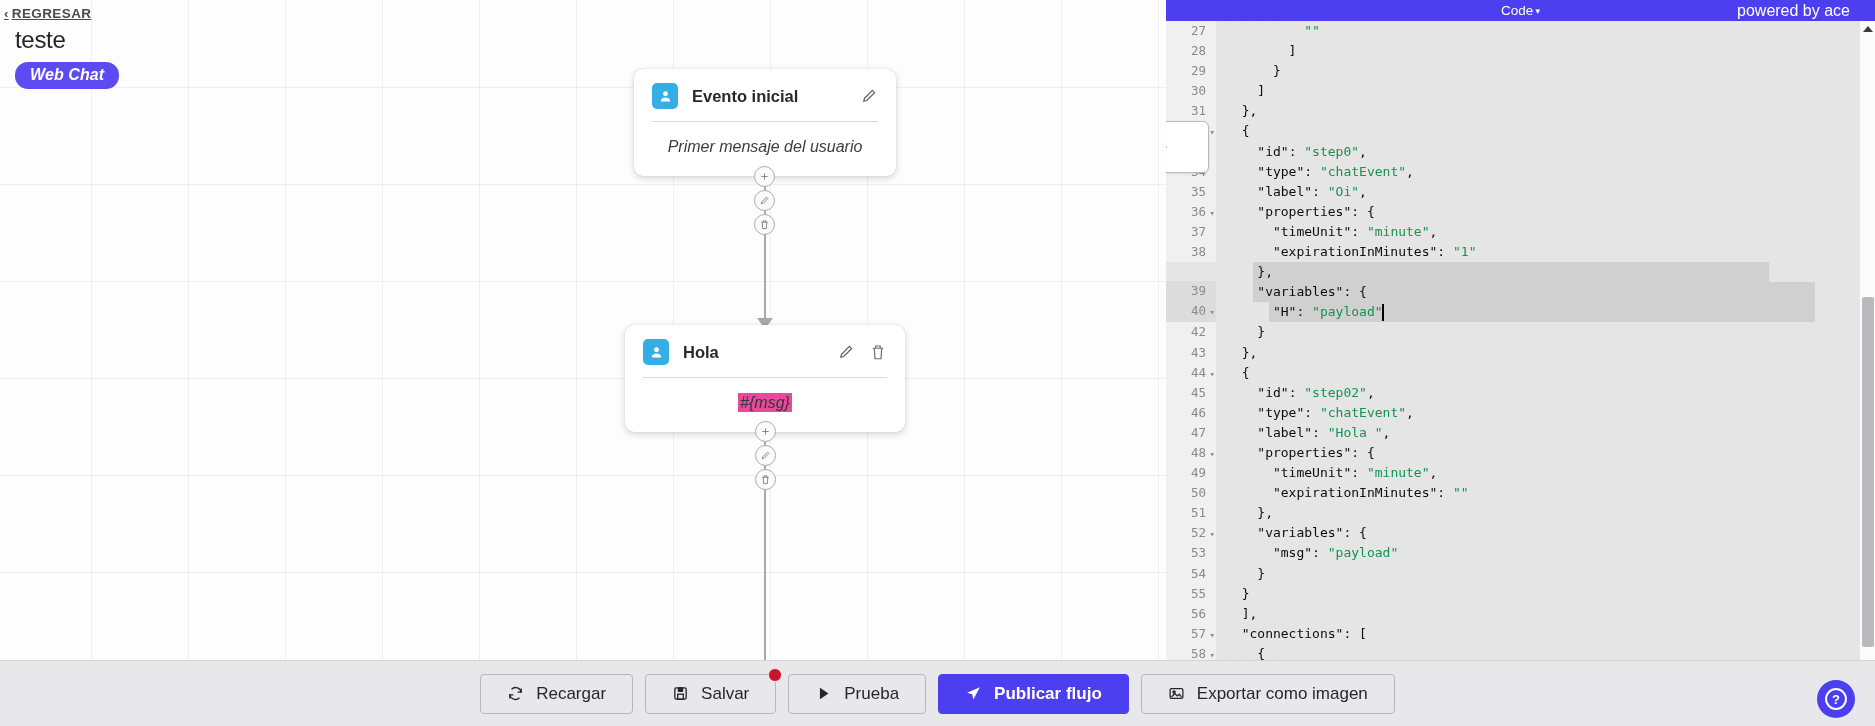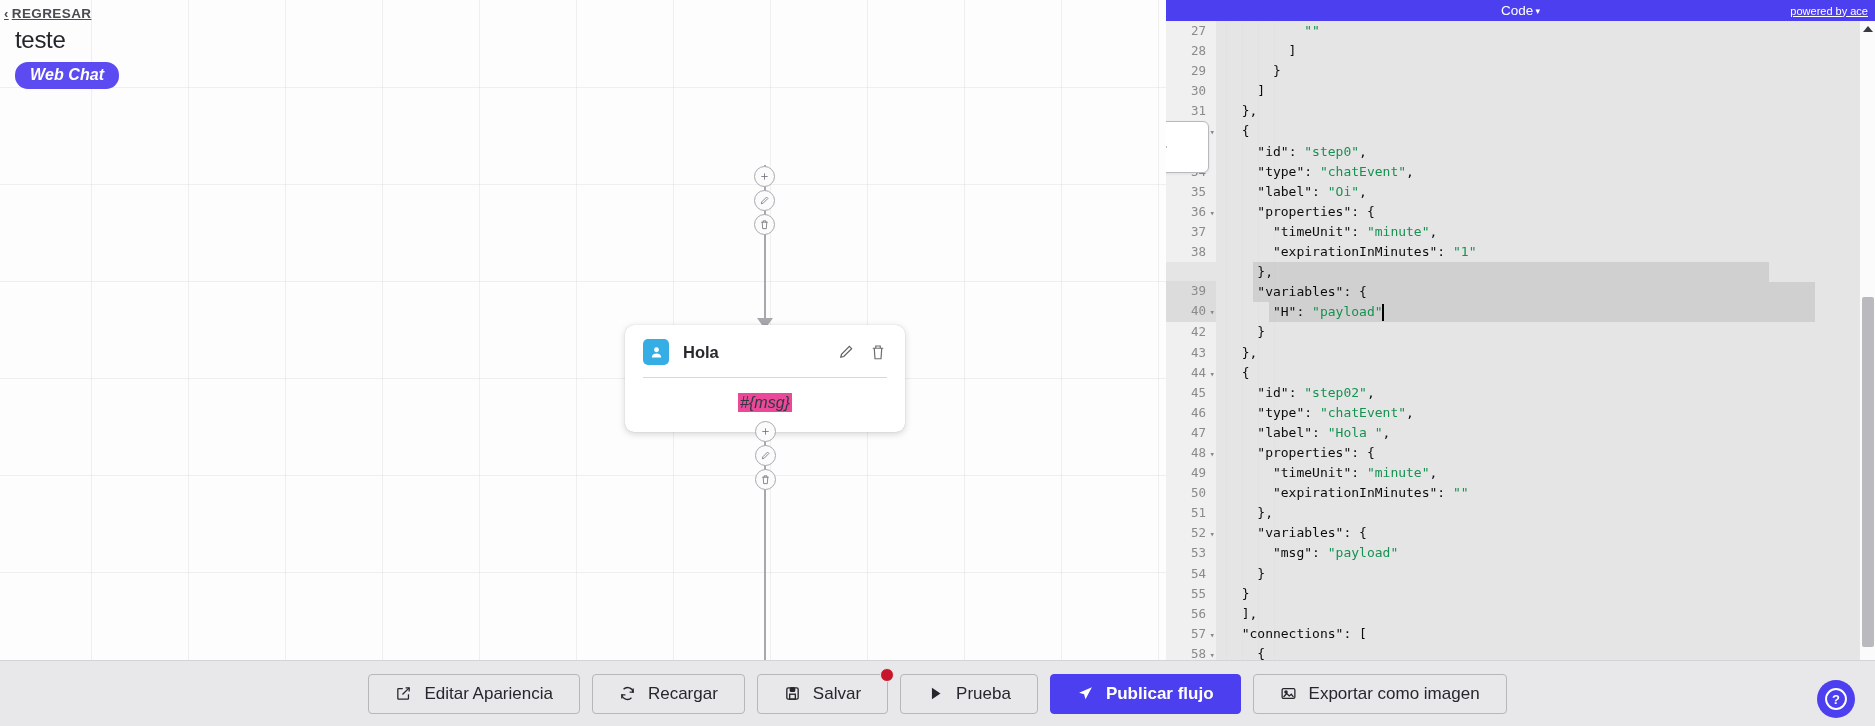--- a/index.html
+++ b/index.html
@@ -117,22 +117,22 @@
   #code-header {
     height: 21px; background: #4c3ff0; position: relative;
     display: flex; align-items: center;
   }
   #code-header .ctitle {
     position: absolute; left: 0; right: 0; text-align: center;
     color: #fff; font-size: 13.5px; font-weight: 400;
   }
   #code-header .ctitle .caret { font-size: 9px; vertical-align: middle; margin-left: 2px;}
   #code-header .powered {
-    position: absolute; right: 7px; color: #fff;
-    font-size: 11px; text-decoration: underline; cursor: pointer;
+    position: absolute; right: 25px; color: #fff;
+    font-size: 16px; cursor: pointer;
   }
   #code-area {
     position: relative; height: 639px; overflow: hidden;
     font-family: "DejaVu Sans Mono", monospace;
     font-size: 13px; line-height: 20.1px;
     background: #e5e5e5;
   }
   .code-row { position: relative; height: 20.1px; white-space: pre; }
   .gut {
     position: absolute; left: 0; top: 0; width: 50px; height: 100%;
@@ -228,20 +228,38 @@
       <span>REGRESAR</span>
     </div>
 
     <div id="page-title">teste</div>
     <div id="channel-badge">Web Chat</div>
 
     <div class="edge" style="left:764px; top:165px; height:165px;"></div>
     <div class="arrowhead" style="left:757px; top:318px;"></div>
     <div class="edge" style="left:764px; top:418px; height:242px;"></div>
 
+    <div class="node" style="left:634px; top:69px; width:262px;">
+      <div class="node-head">
+        <span class="node-ico">
+          <svg viewBox="0 0 24 24">
+              <circle cx="12" cy="7.5" r="3.9"></circle>
+              <path d="M4.4 20c0-4.2 3.4-6.6 7.6-6.6s7.6 2.4 7.6 6.6z"></path>
+            </svg>
+        </span>
+        <span class="node-title">Evento inicial</span>
+        <span class="node-act">
+          <svg viewBox="0 0 24 24">
+              <path d="M16.5 4.5l3 3L9 18l-4 1 1-4z"></path>
+            </svg>
+        </span>
+      </div>
+      <div class="node-sep"></div>
+      <div class="node-body">Primer mensaje del usuario</div>
+    </div>
 
     <div class="circ-stack" style="left:754px; top:166px;">
       <span class="circ">
           <svg viewBox="0 0 24 24">
             <path d="M12 5v14M5 12h14"></path>
           </svg>
         </span>
       <span class="circ">
           <svg viewBox="0 0 24 24">
             <path d="M16.5 4.5l3 3L9 18l-4 1 1-4z"></path>
@@ -355,30 +373,20 @@
 
     <div id="code-scroll">
       <div class="arrow-up"></div>
       <div class="thumb"></div>
     </div>
   </div>
 
   <div id="toolbar">
       <button class="tb-btn">
         <span style="display:flex;align-items:center;">
-          <svg viewBox="0 0 24 24" fill="none" stroke="currentColor" stroke-width="1.8">
-            <path d="M19 13v6a1 1 0 0 1-1 1H5a1 1 0 0 1-1-1V6a1 1 0 0 1 1-1h6"></path>
-            <path d="M15 4h5v5"></path>
-            <path d="M10.5 13.5L20 4"></path>
-          </svg>
-        </span>
-        <span>Editar Apariencia</span>
-      </button>
-      <button class="tb-btn">
-        <span style="display:flex;align-items:center;">
           <svg viewBox="0 0 24 24" fill="none" stroke="currentColor" stroke-width="1.9">
             <path d="M20 11a8 8 0 0 0-13.6-5M4 13a8 8 0 0 0 13.6 5"></path>
             <path d="M20 5v5h-5M4 19v-5h5"></path>
           </svg>
         </span>
         <span>Recargar</span>
       </button>
       <button class="tb-btn">
         <span style="display:flex;align-items:center;">
           <svg viewBox="0 0 24 24" fill="none" stroke="currentColor" stroke-width="1.9">

